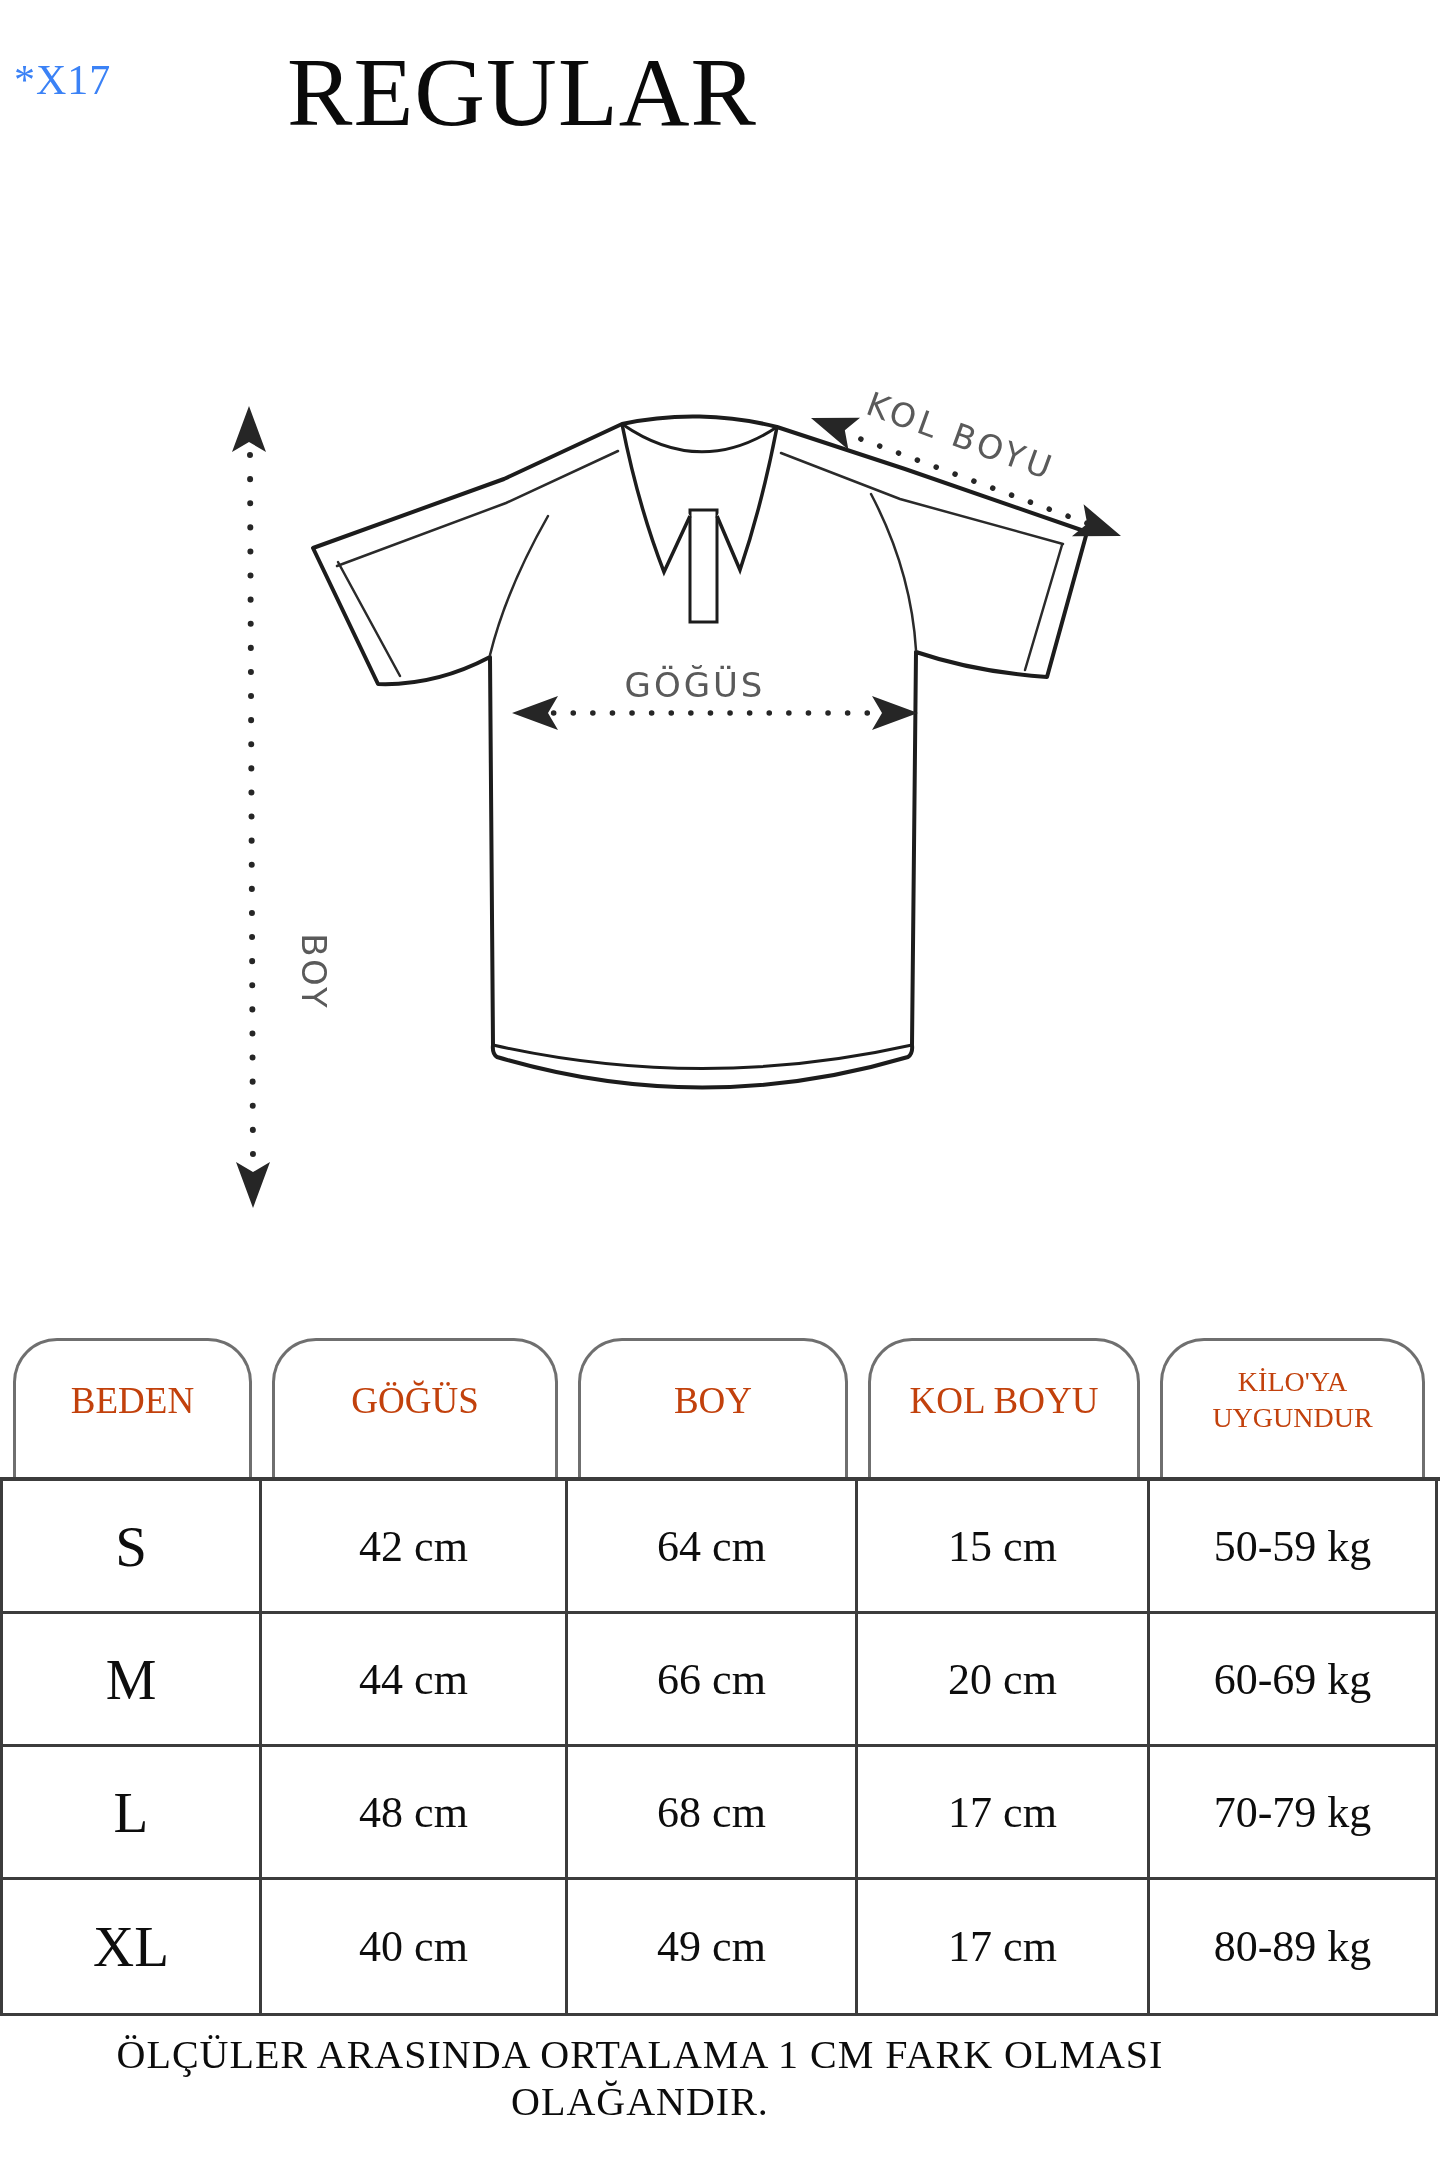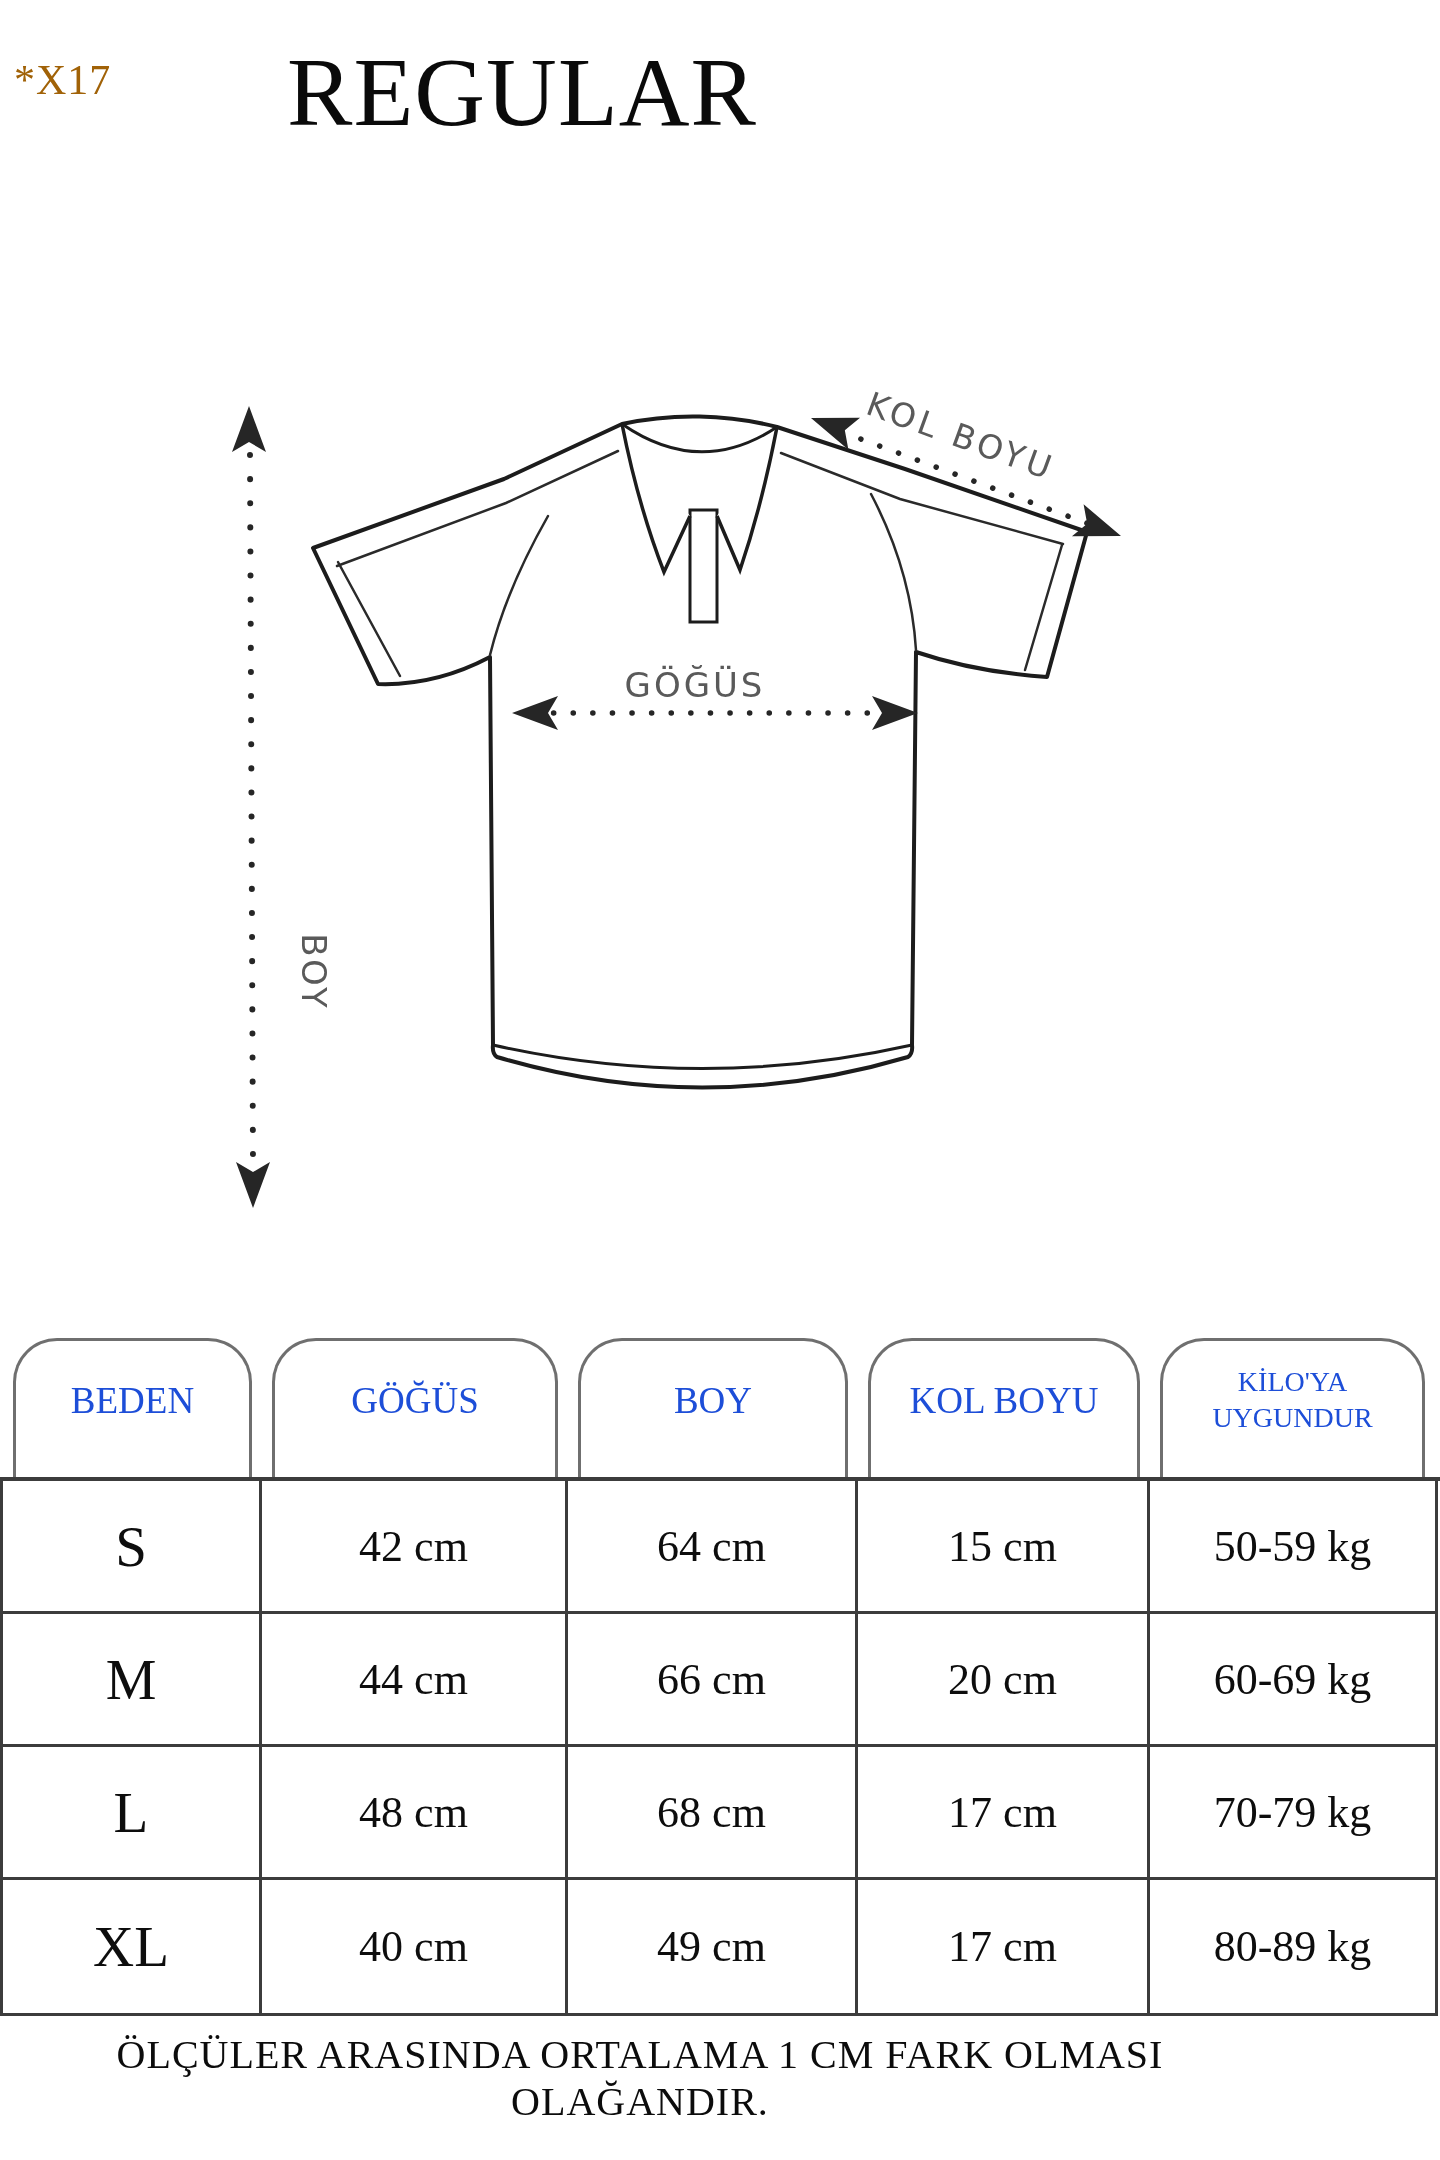--- a/index.html
+++ b/index.html
@@ -1,41 +1,41 @@
 <!DOCTYPE html>
 <html><head>
 <meta charset="utf-8">
 <style>
   html,body { margin:0; padding:0; background:#ffffff; }
   .sheet {
     position:relative; width:1440px; height:2160px; background:#ffffff;
     font-family:"Liberation Serif","DejaVu Serif",serif; color:#111; overflow:hidden;
   }
   .code {
-    position:absolute; left:14px; top:56px; font-size:42px; letter-spacing:1px; color:#a16207;
+    position:absolute; left:14px; top:56px; font-size:42px; letter-spacing:1px; color:#3b82f6;
   }
   .title {
     position:absolute; left:0; top:36px; width:1044px; text-align:center;
     font-size:98px; letter-spacing:1px; color:#0a0a0a;
   }
   .diagram { position:absolute; left:0; top:0; width:1440px; height:1320px; }
   .diagram text {
     font-family:"DejaVu Sans","Liberation Sans",sans-serif;
   }
 
   
   .header-tabs {
     position:absolute; left:3px; top:1338px; width:1432px; height:139px;
     display:grid; grid-template-columns:259px 306px 290px 292px 285px;
   }
   .tab {
     margin:0 10px; border:3px solid #6f6f6f; border-bottom:none;
     border-radius:44px 44px 0 0; background:#ffffff;
     display:flex; flex-direction:column; align-items:center; justify-content:center;
-    text-align:center; font-size:37px; color:#1d4ed8; padding-bottom:18px;
+    text-align:center; font-size:37px; color:#c2410c; padding-bottom:18px;
   }
   .tab.small { font-size:28px; line-height:1.3; }
   .header-line {
     position:absolute; left:0; top:1477px; width:1440px; height:4px; background:#3c3c3c;
   }
   .tbody {
     position:absolute; left:0; top:1481px; width:1432px;
     display:grid; grid-template-columns:259px 306px 290px 292px 285px;
     grid-auto-rows:133px;
     border-left:3px solid #3c3c3c; border-right:3px solid #3c3c3c; border-bottom:3px solid #3c3c3c;

